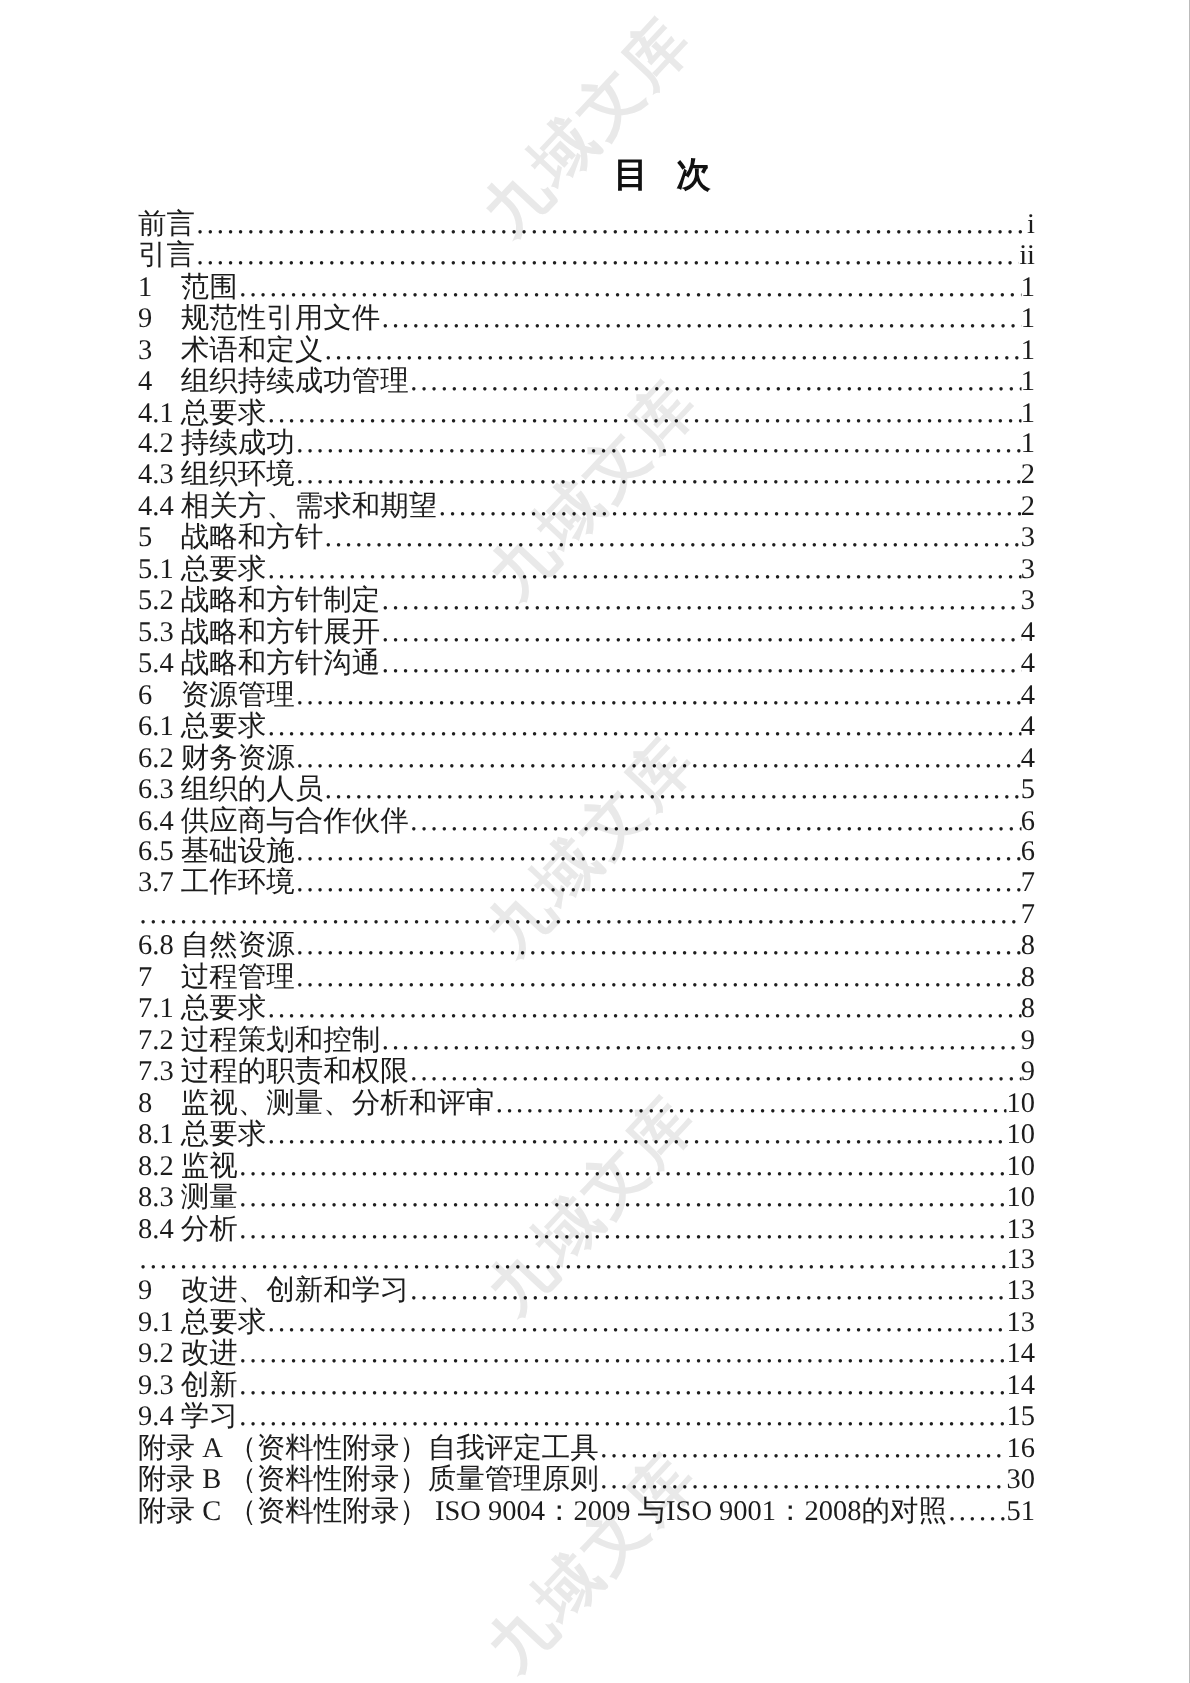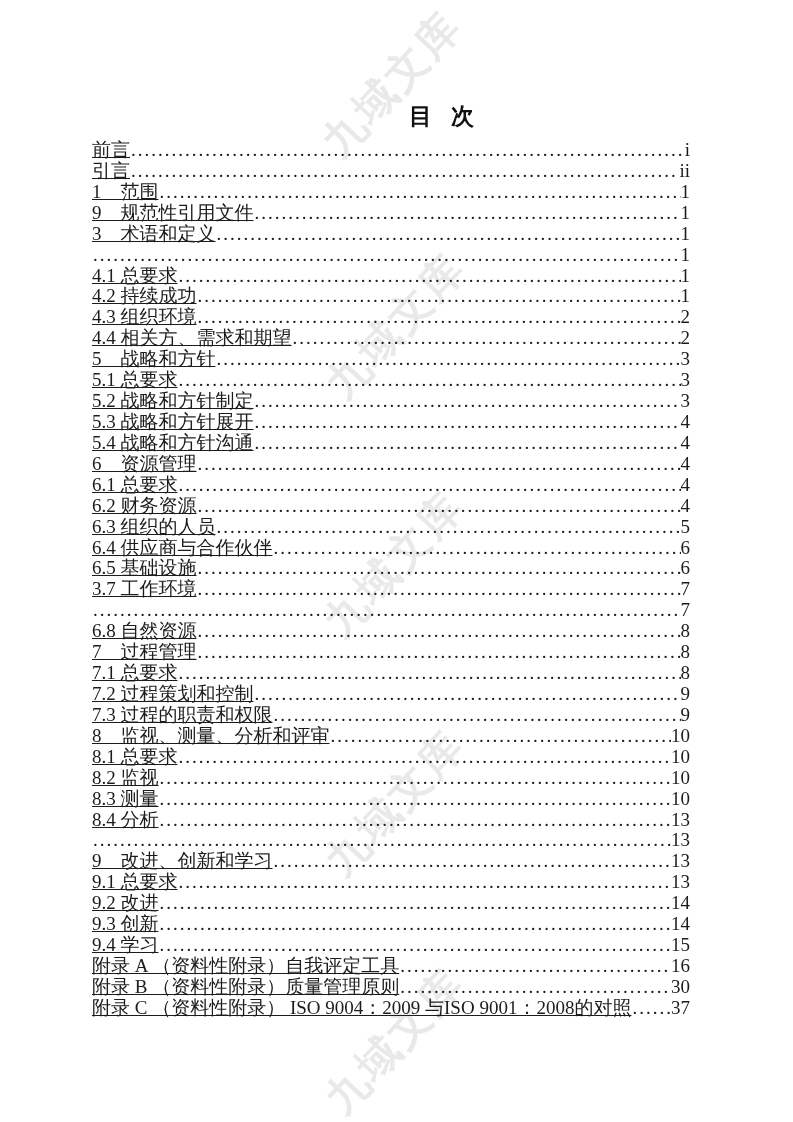--- a/index.html
+++ b/index.html
@@ -47,21 +47,21 @@
     width:598px;
   }
   .toc-row{
     display:flex;
     align-items:baseline;
     height:20.93px;
     font-size:19px;
     line-height:20.93px;
     white-space:pre;
   }
-  .toc-label{flex:0 0 auto;text-decoration:underline;}
+  .toc-label{flex:0 0 auto;}
   .toc-leader{
     flex:1 1 auto;
     overflow:hidden;
     white-space:nowrap;
     letter-spacing:2px;
     padding:0 1px;
   }
   .toc-page{
     flex:0 0 auto;
     text-align:right;
@@ -105,20 +105,21 @@
       <span class="toc-page">1</span>
     </div>
 
     <div class="toc-row">
       <span class="toc-label">3　术语和定义</span>
       <span class="toc-leader">............................................................................................................................................</span>
       <span class="toc-page">1</span>
     </div>
 
     <div class="toc-row">
+      <span class="toc-label">4　组织持续成功管理</span>
       <span class="toc-leader">............................................................................................................................................</span>
       <span class="toc-page">1</span>
     </div>
 
     <div class="toc-row">
       <span class="toc-label">4.1 总要求</span>
       <span class="toc-leader">............................................................................................................................................</span>
       <span class="toc-page">1</span>
     </div>
 
@@ -320,17 +321,17 @@
 
     <div class="toc-row">
       <span class="toc-label">附录 B （资料性附录）质量管理原则</span>
       <span class="toc-leader">............................................................................................................................................</span>
       <span class="toc-page">30</span>
     </div>
 
     <div class="toc-row">
       <span class="toc-label">附录 C （资料性附录） ISO 9004：2009 与ISO 9001：2008的对照</span>
       <span class="toc-leader">............................................................................................................................................</span>
-      <span class="toc-page">37</span>
+      <span class="toc-page">51</span>
     </div>
   </div>
 
 </div>
 
 </body></html>

